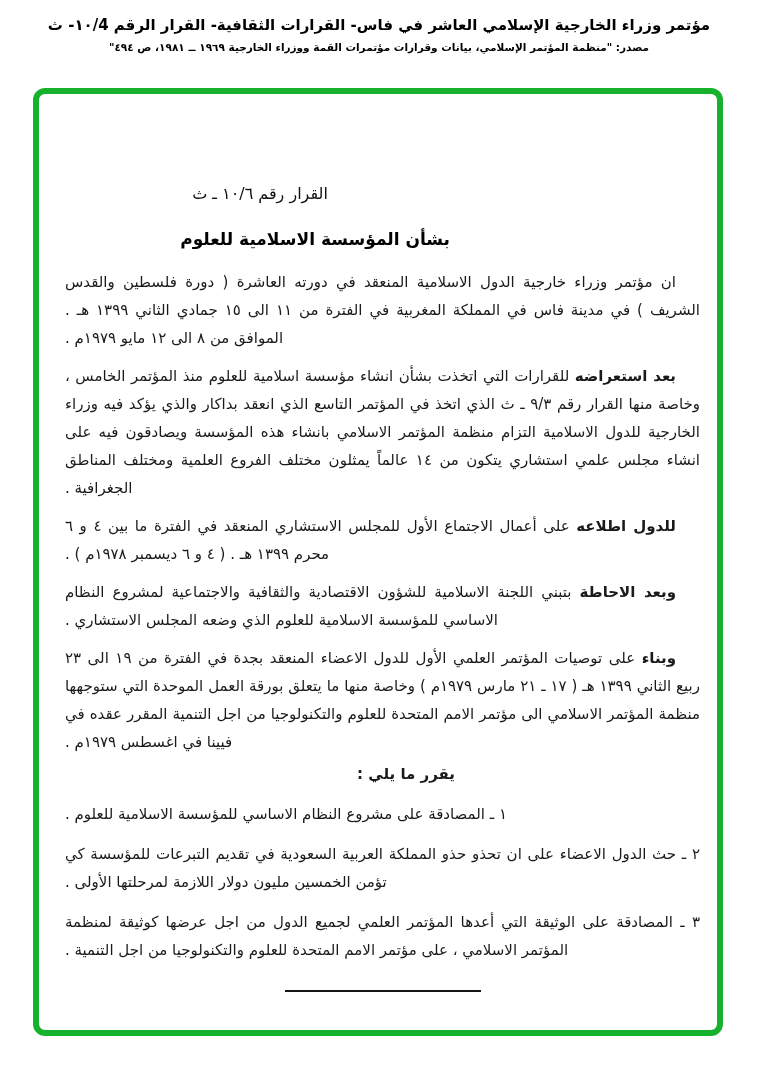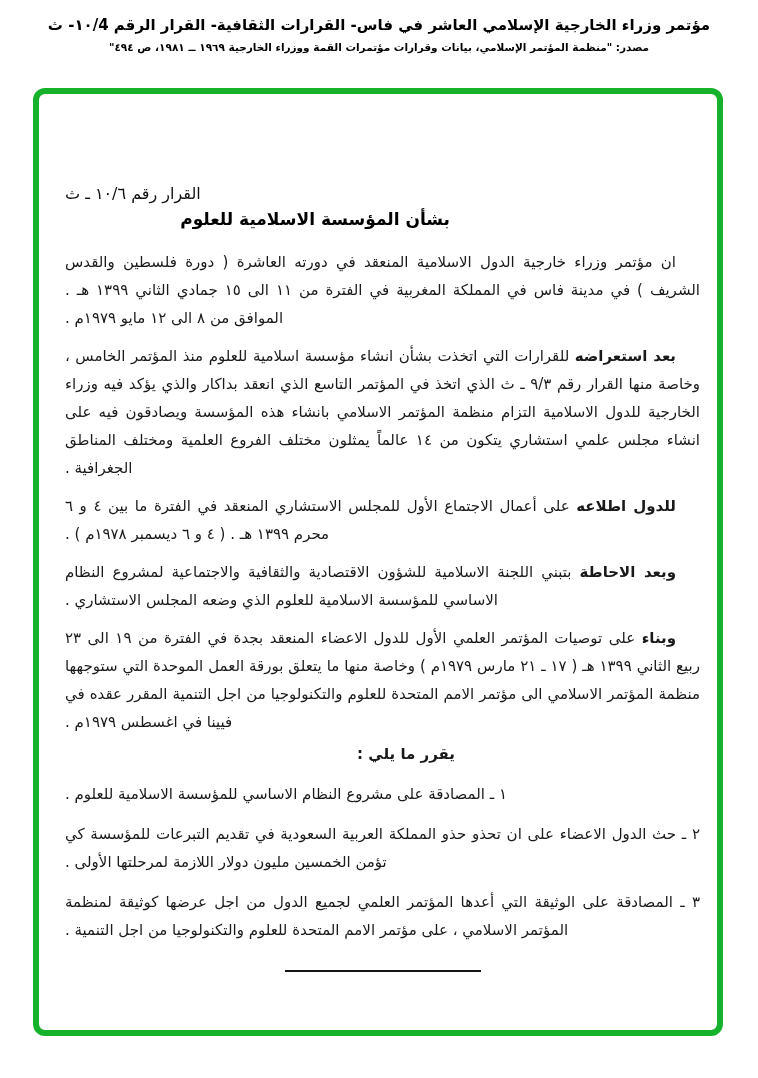--- a/index.html
+++ b/index.html
@@ -2,22 +2,22 @@
 <html lang="ar"><head>
 <meta charset="utf-8">
 <style>
   html,body{margin:0;padding:0;background:#ffffff;overflow:hidden;}
   body{width:758px;height:1078px;position:relative;font-family:"DejaVu Sans",sans-serif;color:#1a1a1a;}
   .page-header{direction:rtl;text-align:center;padding-top:13px;}
   .page-header .h1{font-size:15px;font-weight:bold;color:#000;line-height:1.6;}
   .page-header .h2{font-size:10.5px;font-weight:bold;color:#000;margin-top:4px;}
   .frame{position:absolute;left:33px;top:88px;width:678px;height:936px;border:6px solid #17b22c;border-radius:12px;background:#fff;}
   .content{direction:rtl;padding:88px 17px 0 26px;font-size:15px;}
-  .title1{font-size:16px;line-height:24px;text-align:left;padding-left:0;padding-right:245px;color:#111;}
-  .title2{font-size:17px;line-height:26px;font-weight:bold;text-align:right;padding-right:250px;margin-top:0;color:#000;}
+  .title1{font-size:16px;line-height:24px;text-align:center;padding-left:0;padding-right:245px;color:#111;}
+  .title2{font-size:17px;line-height:26px;font-weight:bold;text-align:right;padding-right:250px;margin-top:20px;color:#000;}
   .para{line-height:28px;margin:10px 0 0 0;text-align:justify;text-align-last:left;text-indent:24px;}
   .para.first{margin-top:16px;}
   .lead{font-weight:bold;}
   .decides{font-weight:bold;line-height:28px;margin-top:4px;text-align:right;padding-right:245px;}
   .item{line-height:28px;margin:12px 0 0 0;text-align:justify;text-align-last:left;}
   .divider{width:196px;border-top:2px solid #151515;margin:26px auto 0 auto;height:0;}
 </style>
 </head>
 <body>
 

